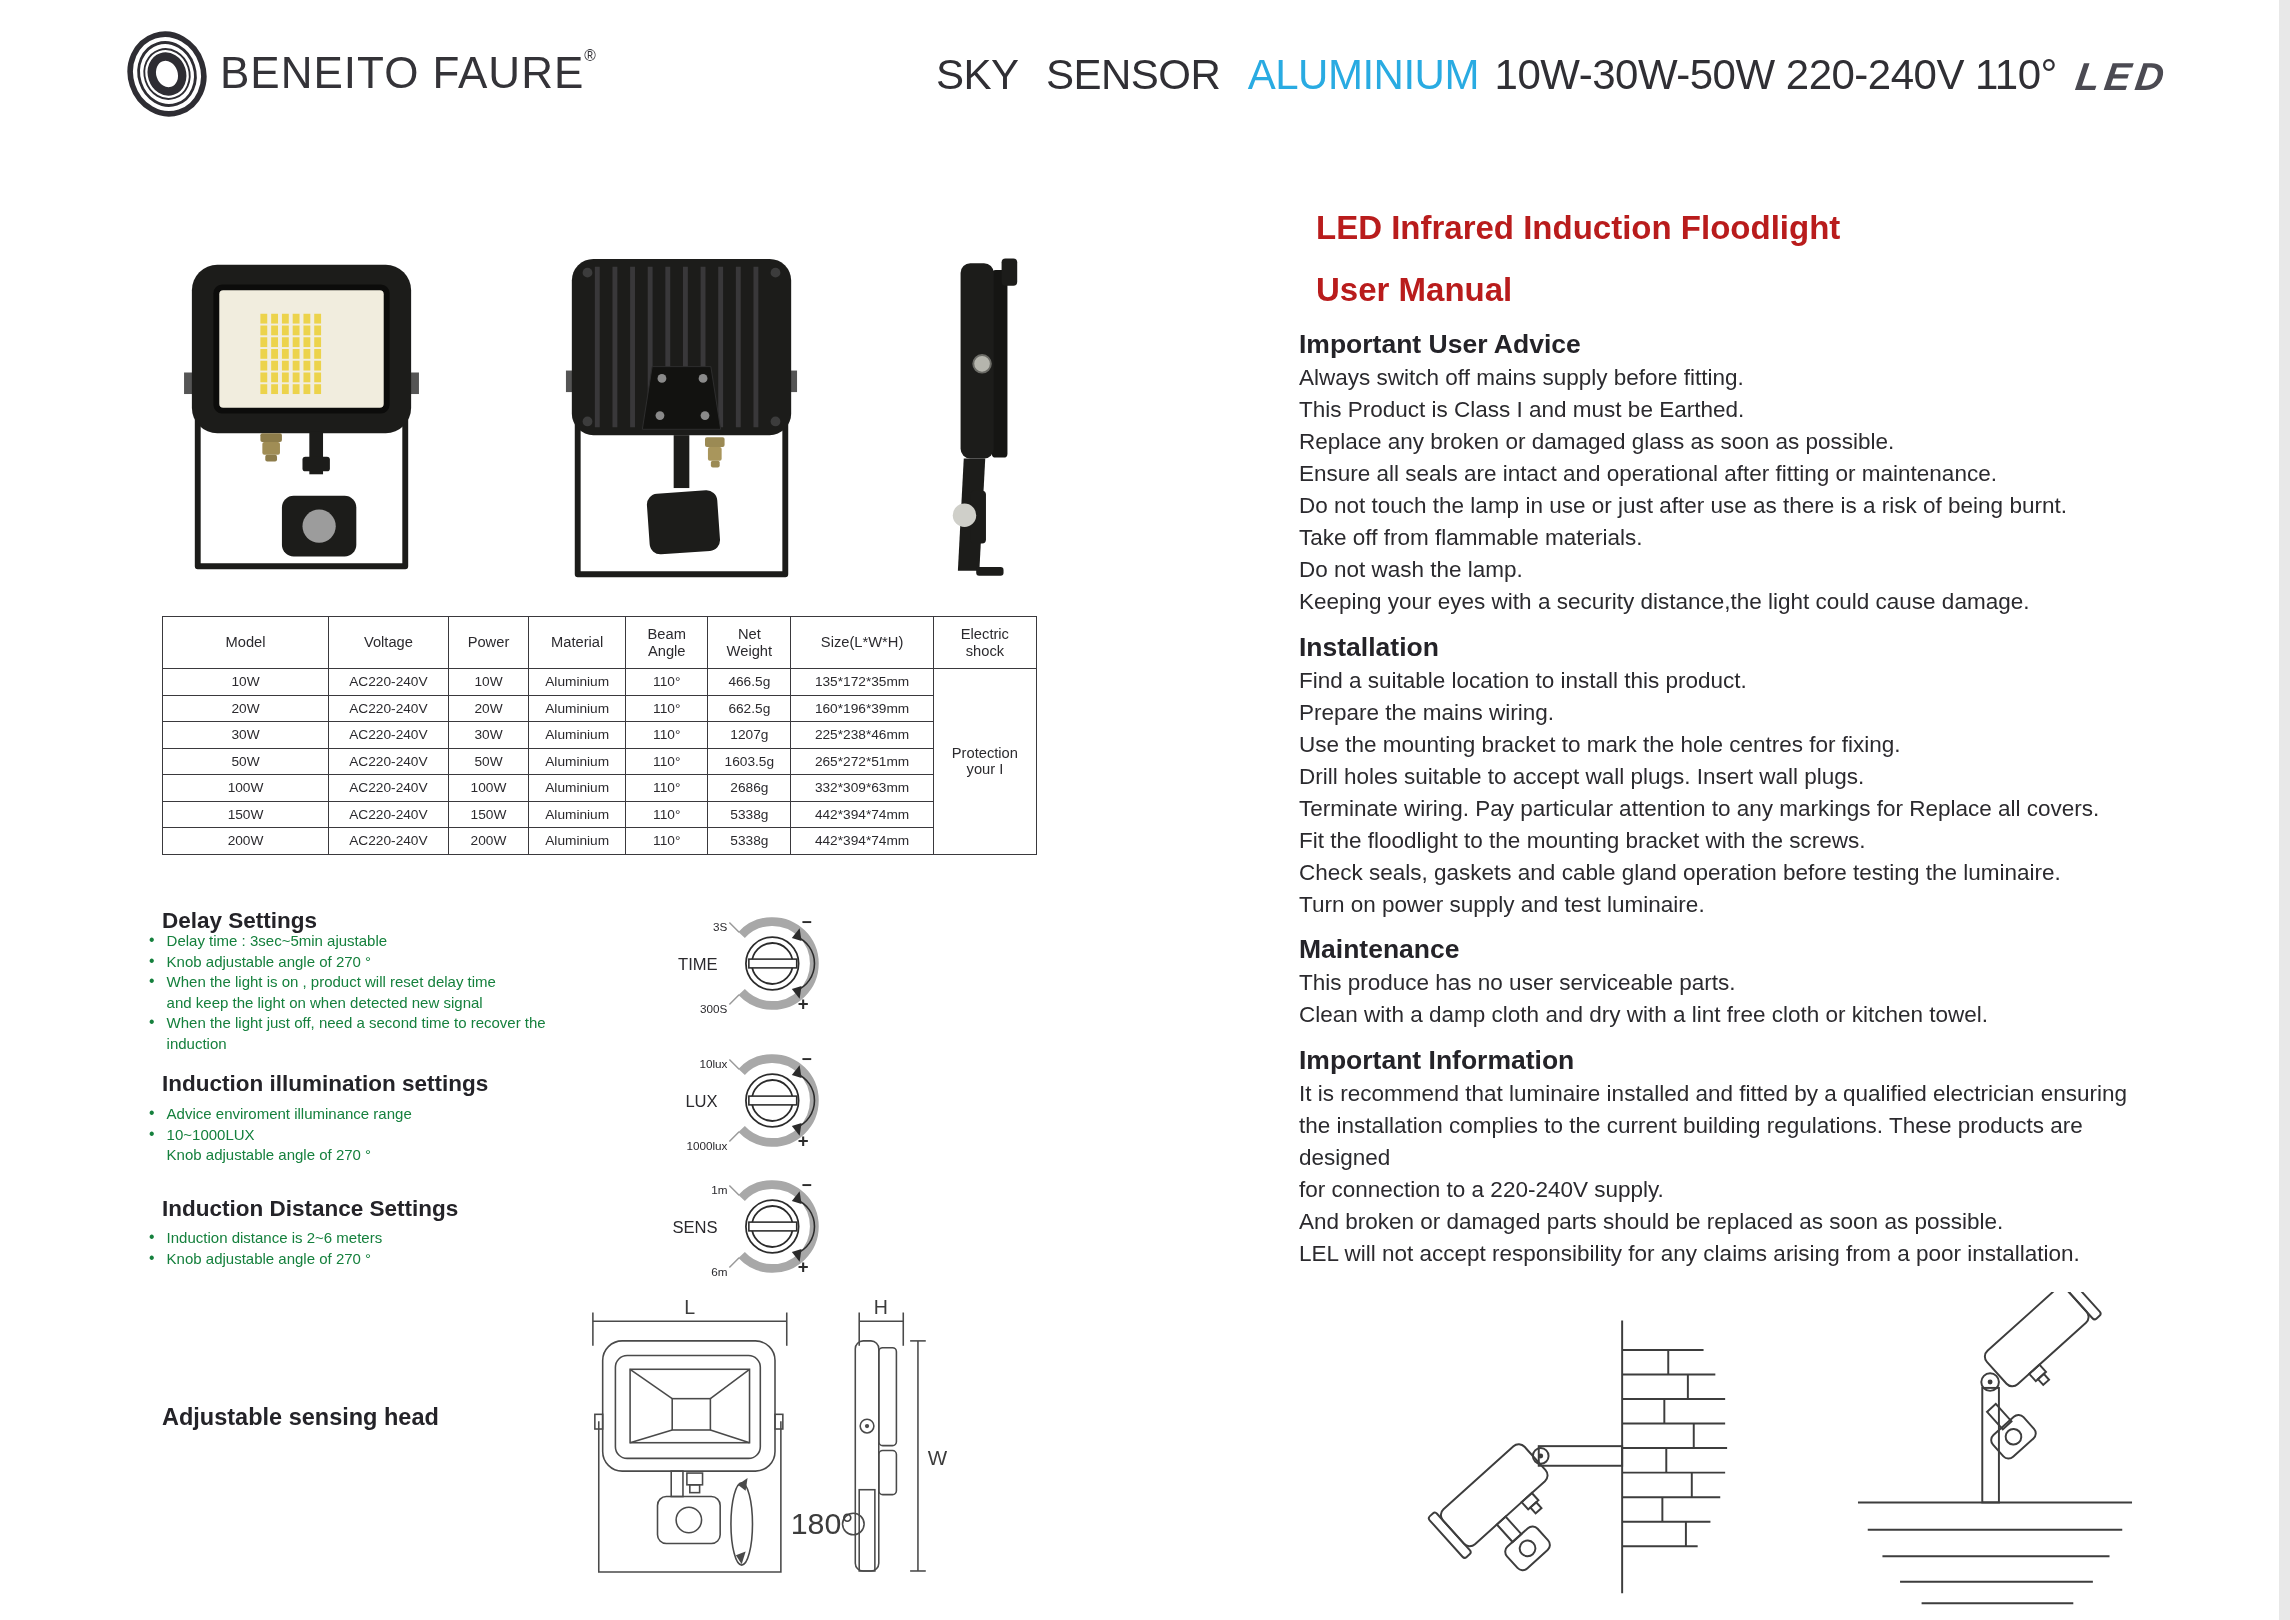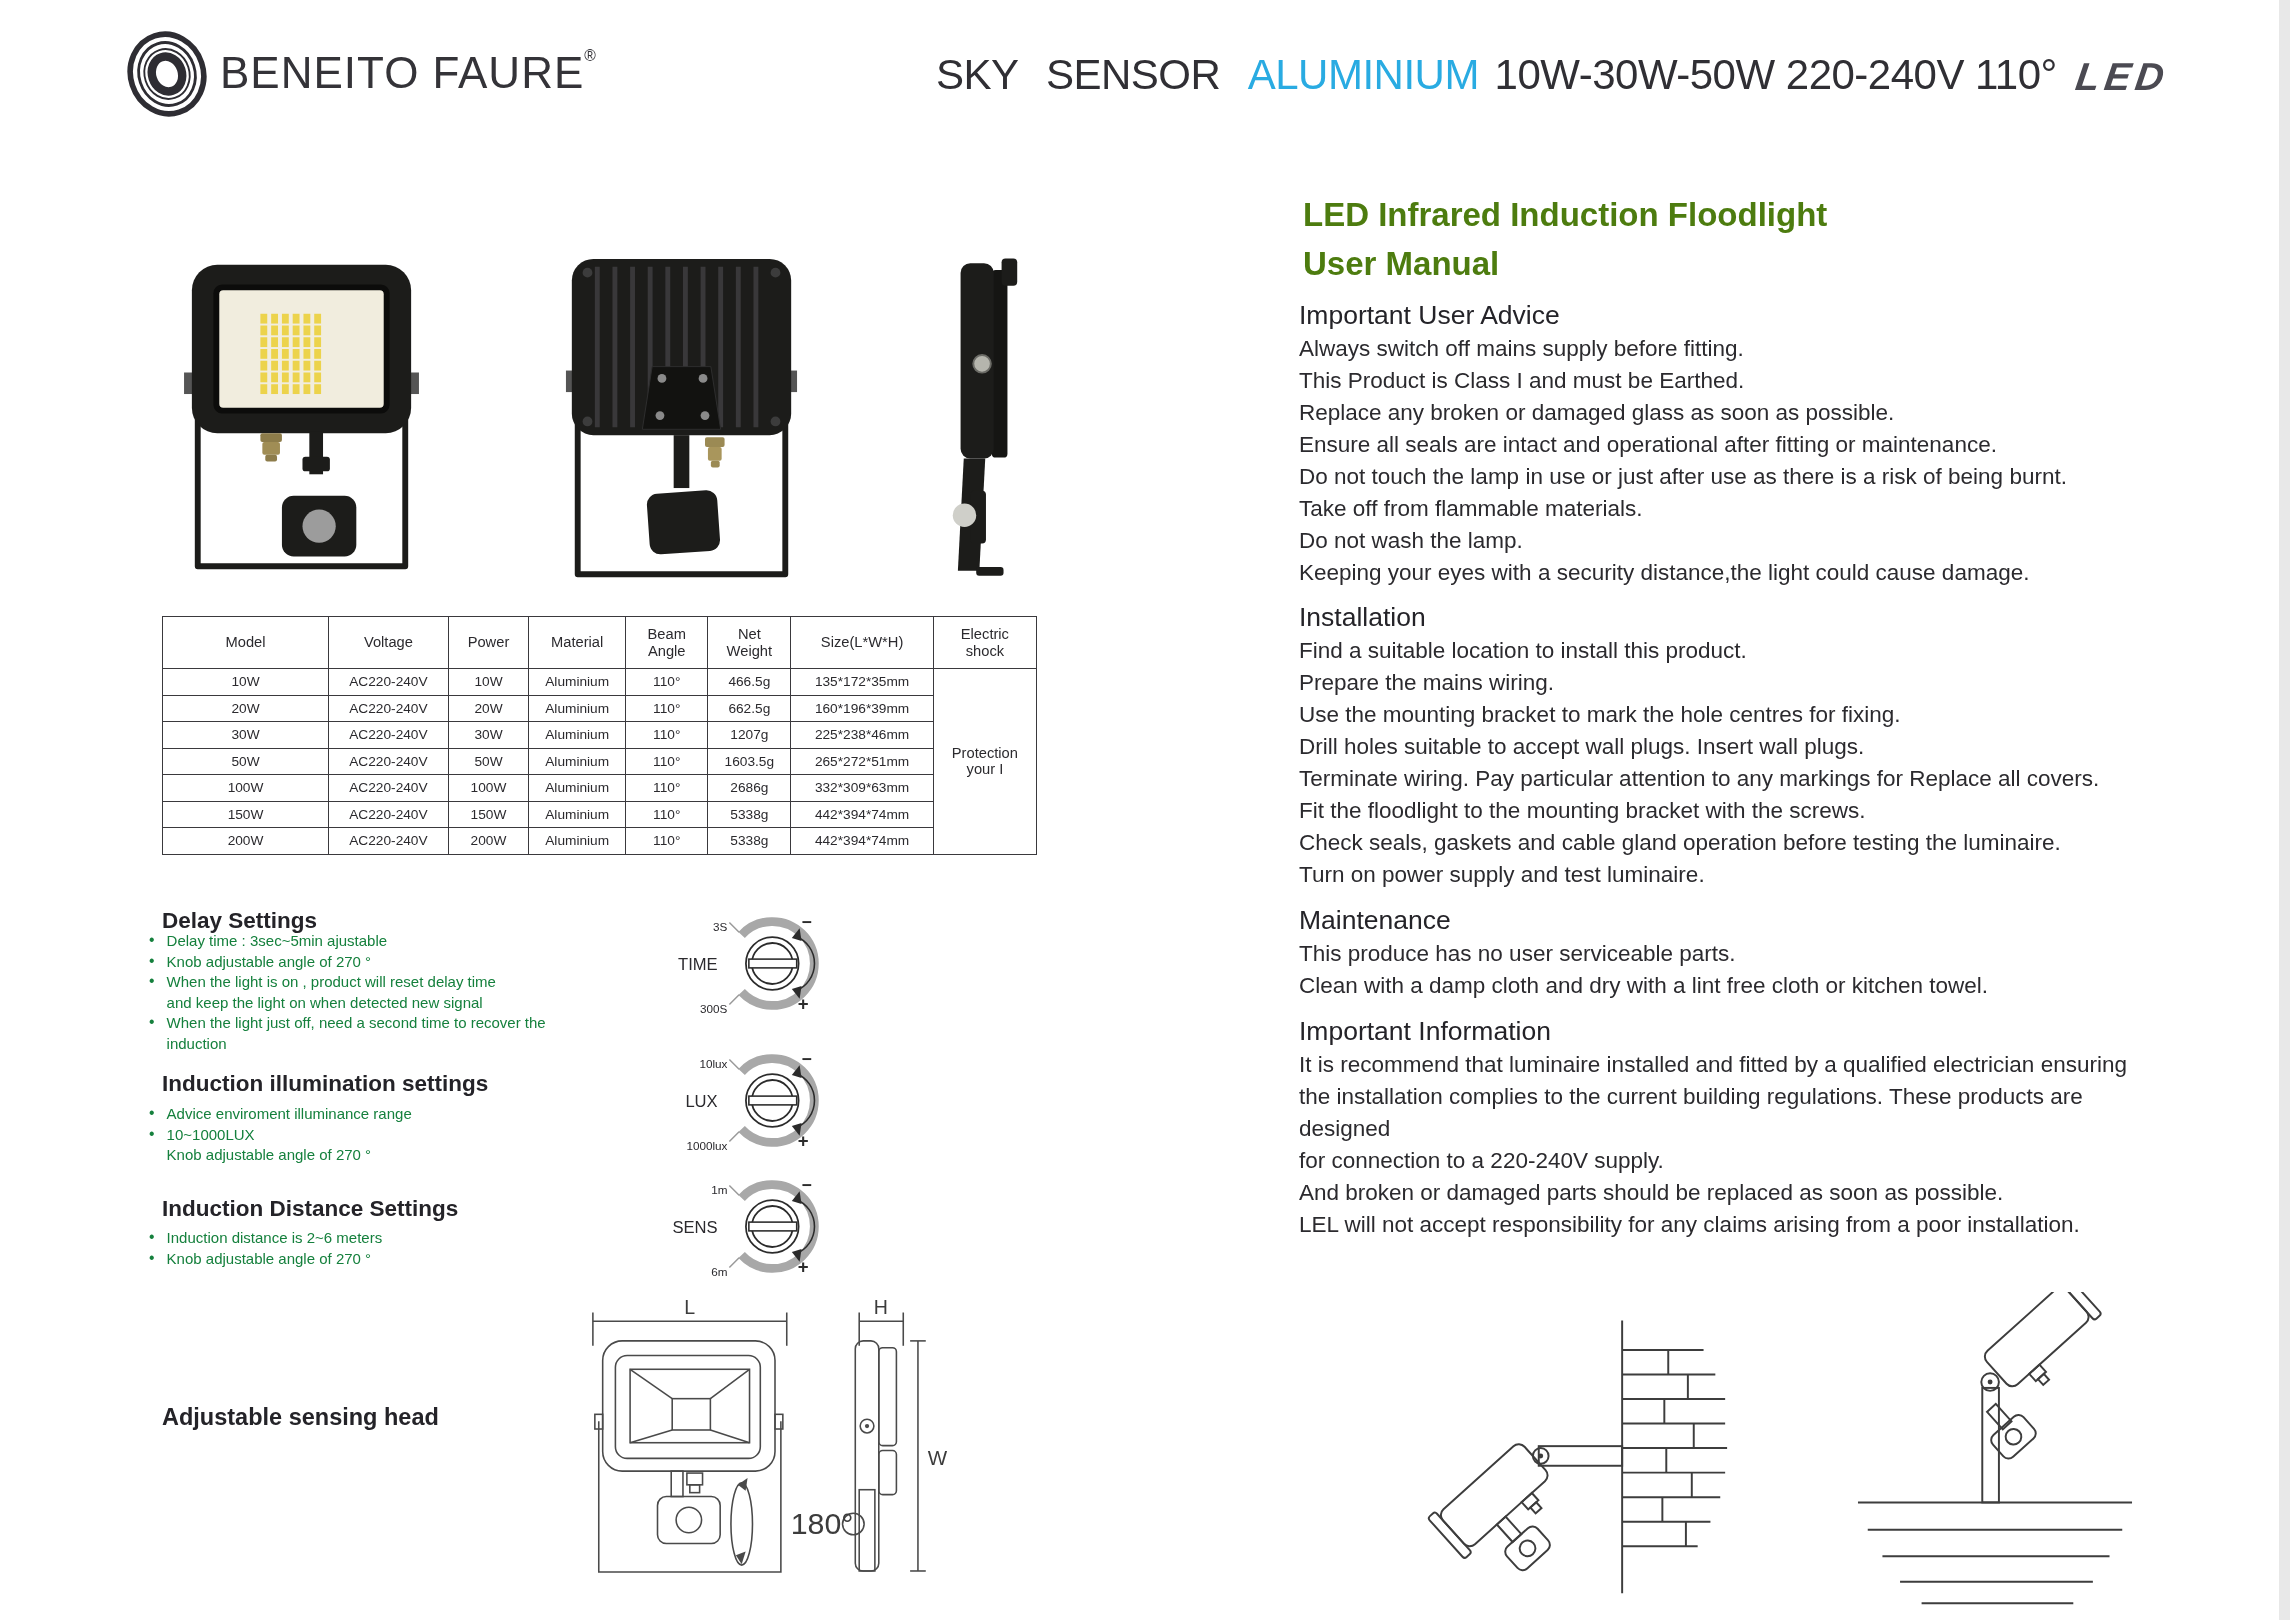--- a/index.html
+++ b/index.html
@@ -24,22 +24,22 @@
   
   .sec-title{position:absolute;font-size:22.5px;font-weight:bold;color:#242328;}
   .bullets{position:absolute;width:490px;font-size:15px;line-height:20.6px;color:#15803d;}
   .bullet{position:relative;padding-left:19.6px;}
   .bullet::before{content:"•";position:absolute;left:2px;top:-1px;font-size:15.7px;}
   .bl{display:block;}
   .knob-svg{position:absolute;}
   .big-label{position:absolute;font-size:23.5px;font-weight:bold;color:#242328;}
   
   .manual{position:absolute;left:1299px;top:188px;width:931px;}
-  .manual h1{margin:4px;font-size:33px;line-height:45px;font-weight:bold;color:#4d7c0f;}
-  .manual h2{margin:13.7px 0 2px 0;font-size:26.5px;line-height:31px;font-weight:normal;color:#242328;}
+  .manual h1{margin:17px;font-size:33px;line-height:45px;font-weight:bold;color:#b91c1c;}
+  .manual h2{margin:13.7px 0 2px 0;font-size:26.5px;line-height:31px;font-weight:bold;color:#242328;}
   .manual p{margin:0;font-size:22.5px;line-height:32px;color:#2b2a2e;}
   svg text{font-family:"Liberation Sans", sans-serif;}
   .abs{position:absolute;}
 </style>
 </head>
 <body>
 
 <div class="page">
 
   <svg class="abs" style="left:125px;top:29px" width="84" height="90" viewBox="0 0 90 96">

